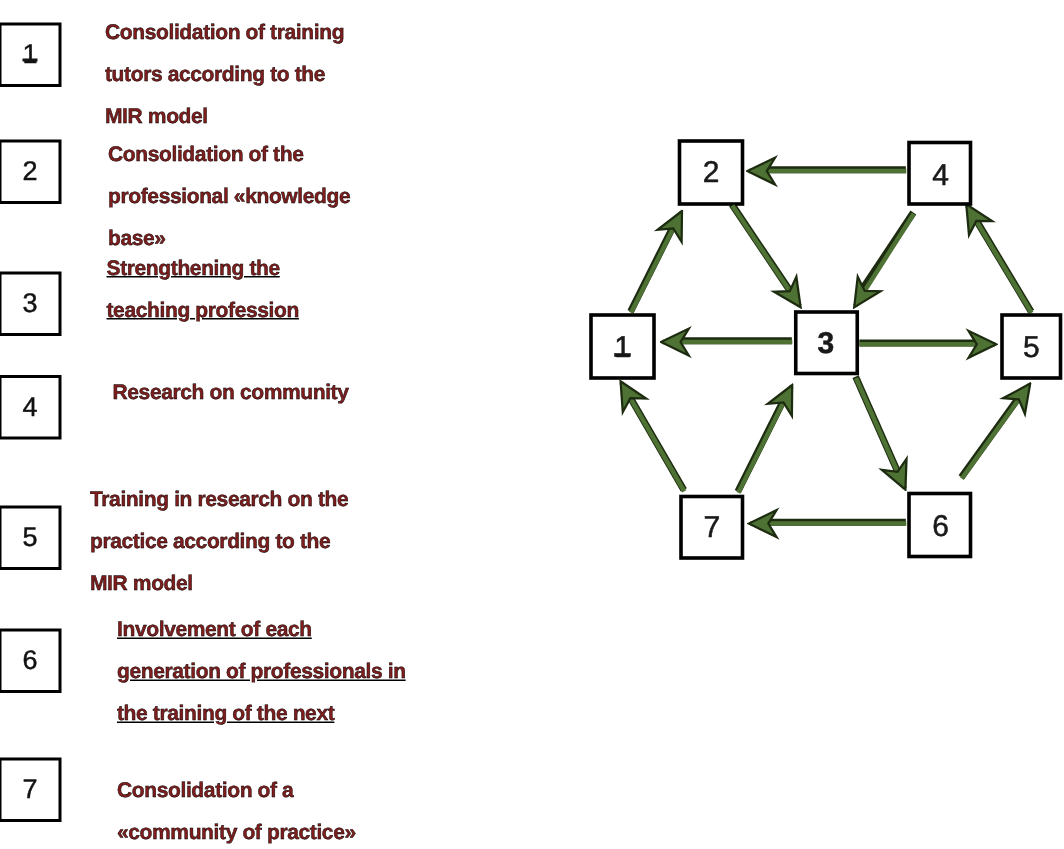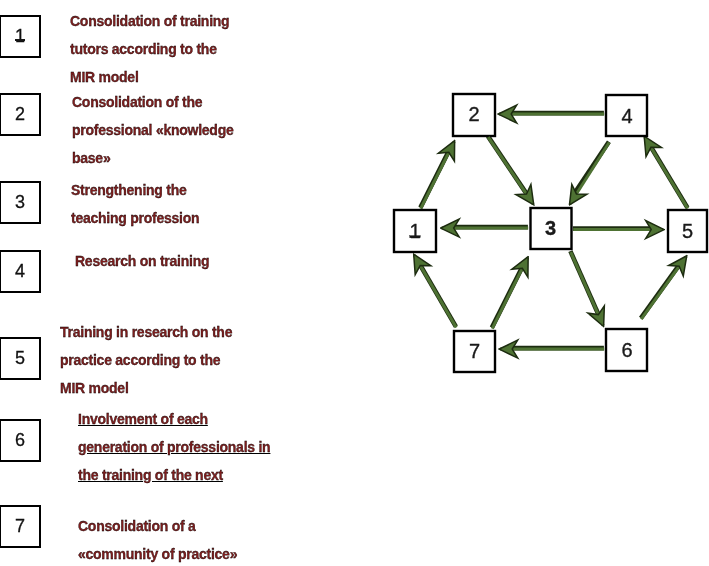--- a/index.html
+++ b/index.html
@@ -17,22 +17,22 @@
   <div class="nbox" style="top:15px;">1<i style="position:absolute;left:13.5px;top:22px;width:10px;height:2px;background:#151515"></i></div>
   <div class="nbox" style="top:93px;">2</div>
   <div class="nbox" style="top:181px;">3</div>
   <div class="nbox" style="top:250px;">4</div>
   <div class="nbox" style="top:337px;">5</div>
   <div class="nbox" style="top:419px;">6</div>
   <div class="nbox" style="top:505px;">7</div>
 
   <div class="txt" style="left:70px;top:6.5px;">Consolidation of training<br>tutors according to the<br>MIR model</div>
   <div class="txt" style="left:72px;top:87.5px;">Consolidation of the<br>professional «knowledge<br>base»</div>
-  <div class="txt" style="left:71px;top:176px;">Strengthening the<br>teaching profession</div>
-  <div class="txt" style="left:75px;top:247px;">Research on training</div>
+  <div class="txt" style="left:71px;top:164px;text-decoration:underline;">Strengthening the<br>teaching profession</div>
+  <div class="txt" style="left:75px;top:247px;">Research on community</div>
   <div class="txt" style="left:60px;top:317.5px;">Training in research on the<br>practice according to the<br>MIR model</div>
   <div class="txt" style="left:78px;top:405px;text-decoration:underline;">Involvement of each<br>generation of professionals in<br>the training of the next</div>
   <div class="txt" style="left:78px;top:512px;">Consolidation of a<br>«community of practice»</div>
 
   <svg width="709" height="566" viewBox="0 0 709 566" style="position:absolute;left:0;top:0;">
     <defs>
       <marker id="ah" markerUnits="userSpaceOnUse" markerWidth="24" markerHeight="24" viewBox="0 0 24 24" refX="22" refY="12" orient="auto">
         <path d="M23,12 L4.5,3 L10,12 L4.5,21 Z" fill="#4e7233" stroke="#1d2c10" stroke-width="1.5" stroke-linejoin="miter"></path>
       </marker>
     </defs>

